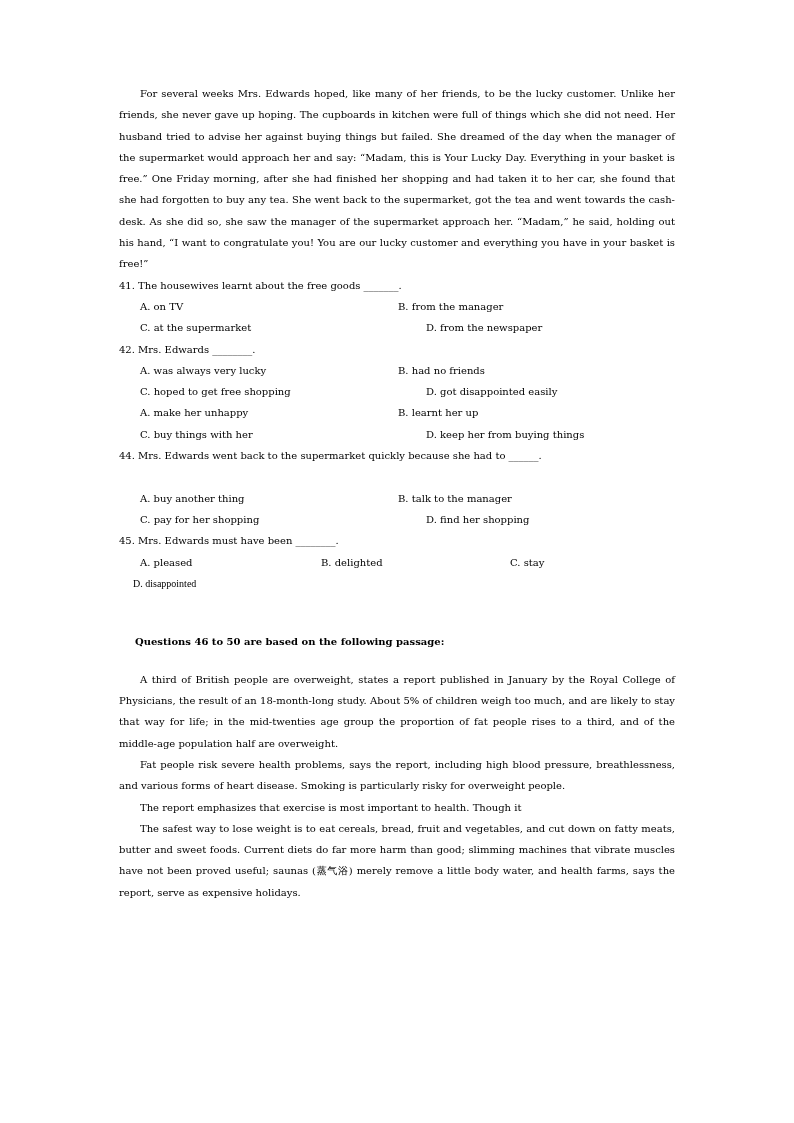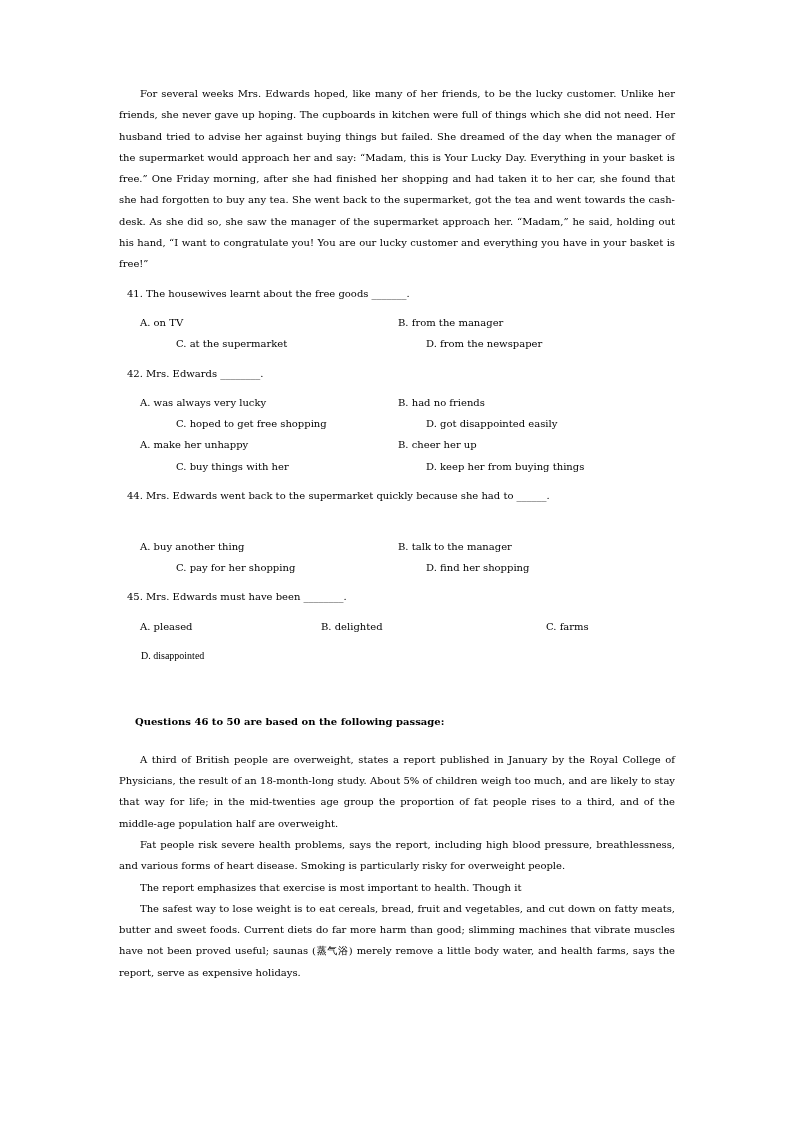--- a/index.html
+++ b/index.html
@@ -3,26 +3,26 @@
 <meta charset="utf-8">
 <style>
   html, body { margin: 0; padding: 0; background: #ffffff; }
   body { width: 794px; height: 1123px; position: relative; overflow: hidden; }
   .page {
     position: absolute; left: 119px; top: 83px; width: 556px;
     font-family: "DejaVu Serif", "Liberation Serif", serif;
     font-size: 10px; color: #000000; line-height: 21.3px;
   }
   .para { margin: 0; text-align: justify; text-indent: 21px; }
-  .q { margin: 8px; white-space: nowrap; }
+  .q { margin: 0; white-space: nowrap; }
   .opts { position: relative; height: 21.3px; white-space: nowrap; }
   .opts span { position: absolute; top: 0; }
   .o-a { left: 21px; }
   .o-b { left: 279px; }
-  .o-c { left: 21px; margin-left: 36px; }
+  .o-c { left: 21px; }
   .o-d { left: 307px; }
   .row4 .o-a { left: 21px; }
   .row4 .o-b { left: 202px; }
   .row4 .o-c { left: 391px; }
   .row4d { padding-left: 14px; font-family: Liberation Serif, serif; }
   .gap { height: 21.3px; }
   .heading { margin: 16px; font-weight: bold; font-family: "DejaVu Serif", serif; }
 </style>
 </head>
 <body>
@@ -45,21 +45,21 @@
     <span class="o-a">A. was always very lucky</span>
     <span class="o-b">B. had no friends</span>
   </div>
   <div class="opts">
     <span class="o-c">C. hoped to get free shopping</span>
     <span class="o-d">D. got disappointed easily</span>
   </div>
 
   <div class="opts">
     <span class="o-a">A. make her unhappy</span>
-    <span class="o-b">B. cheer her up</span>
+    <span class="o-b">B. learnt her up</span>
   </div>
   <div class="opts">
     <span class="o-c">C. buy things with her</span>
     <span class="o-d">D. keep her from buying things</span>
   </div>
 
   <p class="q">44. Mrs. Edwards went back to the supermarket quickly because she had to ______.</p>
   <div class="gap"></div>
   <div class="opts">
     <span class="o-a">A. buy another thing</span>
@@ -67,21 +67,21 @@
   </div>
   <div class="opts">
     <span class="o-c">C. pay for her shopping</span>
     <span class="o-d">D. find her shopping</span>
   </div>
 
   <p class="q">45. Mrs. Edwards must have been ________.</p>
   <div class="opts row4">
     <span class="o-a">A. pleased</span>
     <span class="o-b">B. delighted</span>
-    <span class="o-c">C. farms</span>
+    <span class="o-c">C. stay</span>
   </div>
   <div class="q row4d">D. disappointed</div>
 
   <div class="gap"></div>
 
   <p class="heading">Questions 46 to 50 are based on the following passage:</p>
   <p class="para">A third of British people are overweight, states a report published in January by the Royal College of Physicians, the result of an 18-month-long study. About 5% of children weigh too much, and are likely to stay that way for life; in the mid-twenties age group the proportion of fat people  rises to a third, and of the middle-age population half are overweight.</p>
   <p class="para">Fat people risk severe health problems, says the report, including high blood pressure, breathlessness, and various forms of heart disease. Smoking is particularly risky for overweight people.</p>
   <p class="para">The report emphasizes that exercise is most important to health. Though it</p>
   <p class="para">The safest way to lose weight is to eat cereals, bread, fruit and vegetables, and cut down on fatty meats, butter and sweet foods. Current diets do far more harm than good; slimming machines that vibrate muscles have not been proved useful; saunas (蒸气浴) merely remove a little body water, and health farms, says the report, serve as expensive holidays.</p>

